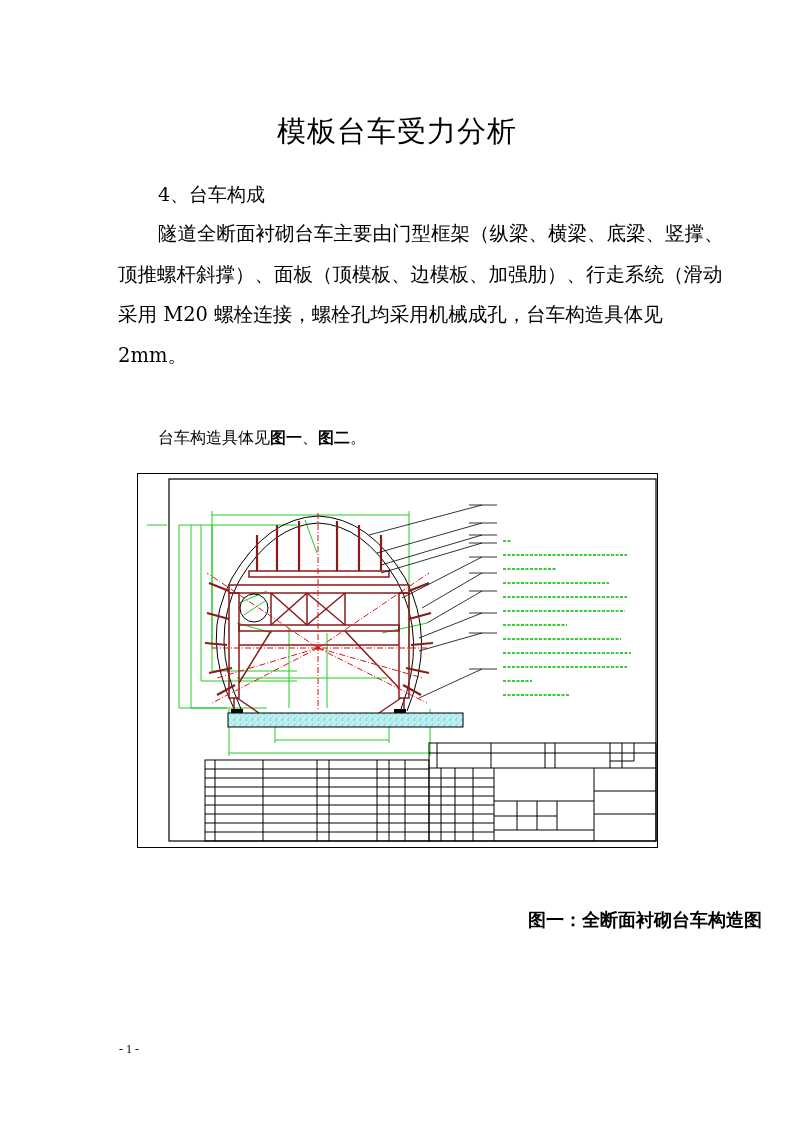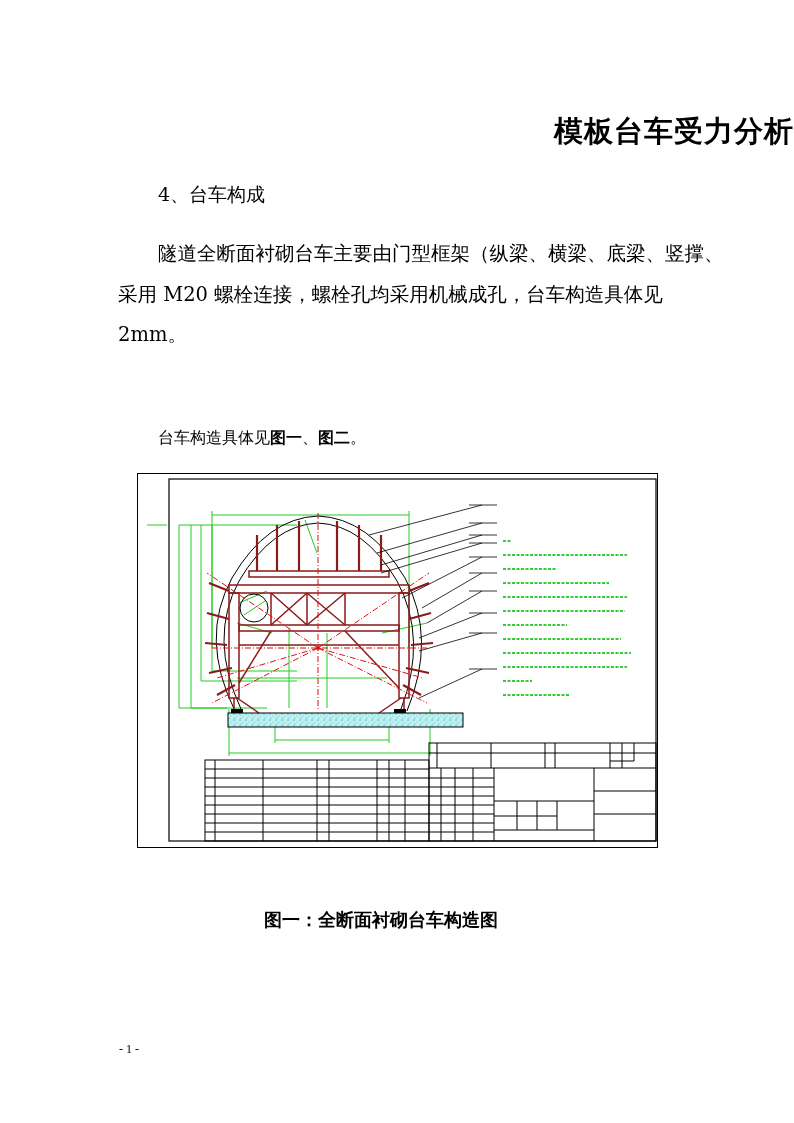--- a/index.html
+++ b/index.html
@@ -1,40 +1,41 @@
 <!DOCTYPE html>
 <html><head>
 <meta charset="utf-8">
 <style>
   html, body { margin: 0; padding: 0; background: #ffffff; }
   body { width: 794px; height: 1123px; position: relative; overflow: hidden;
          font-family: "DejaVu Serif", "Liberation Serif", serif; color: #000; }
-  .page-title { position: absolute; top: 112px; left: 0; width: 794px; text-align: right;
-                font-size: 29px; letter-spacing: 1px; font-weight: bold; }
+  .page-title { position: absolute; top: 112px; left: 0; width: 794px; text-align: center;
+                font-size: 29px; letter-spacing: 1px; }
   .section-heading { position: absolute; top: 182px; left: 158px; font-size: 19px; }
   .para { position: absolute; left: 118px; width: 568px; font-size: 19.5px; line-height: 40.5px; }
   .para .line { display: block; white-space: nowrap; }
-  .para .line.indent { padding-left: 40px; margin-top: 20px; }
+  .para .line.indent { padding-left: 40px; }
   .fig-ref { position: absolute; top: 428px; left: 158px; font-size: 16px; }
   .fig-ref .bold { font-weight: bold; }
   .drawing { position: absolute; left: 137px; top: 473px; width: 521px; height: 375px; }
-  .caption { position: absolute; top: 908px; left: 0; width: 762px; text-align: center;
+  .caption { position: absolute; top: 908px; left: 0; width: 762px; text-align: right;
              font-size: 18px; font-weight: bold; }
   .page-number { position: absolute; top: 1042px; left: 119px; font-size: 12px;
                  font-family: "Liberation Serif", serif; }
 </style>
 </head>
 <body>
 
 <div class="page-title">模板台车受力分析</div>
 
 <div class="section-heading">4、台车构成</div>
 
 <div class="para" style="top: 214px;">
   <span class="line indent">隧道全断面衬砌台车主要由门型框架（纵梁、横梁、底梁、竖撑、</span>
+  <span class="line">顶推螺杆斜撑）、面板（顶模板、边模板、加强肋）、行走系统（滑动</span>
   <span class="line">采用 M20 螺栓连接，螺栓孔均采用机械成孔，台车构造具体见</span>
   <span class="line">2mm。</span>
 </div>
 
 <div class="fig-ref">
   <span>台车构造具体见</span><span class="bold">图一</span><span>、</span><span class="bold">图二</span><span>。</span>
 </div>
 
 <svg class="drawing" viewBox="0 0 521 375" xmlns="http://www.w3.org/2000/svg">
   <defs>

